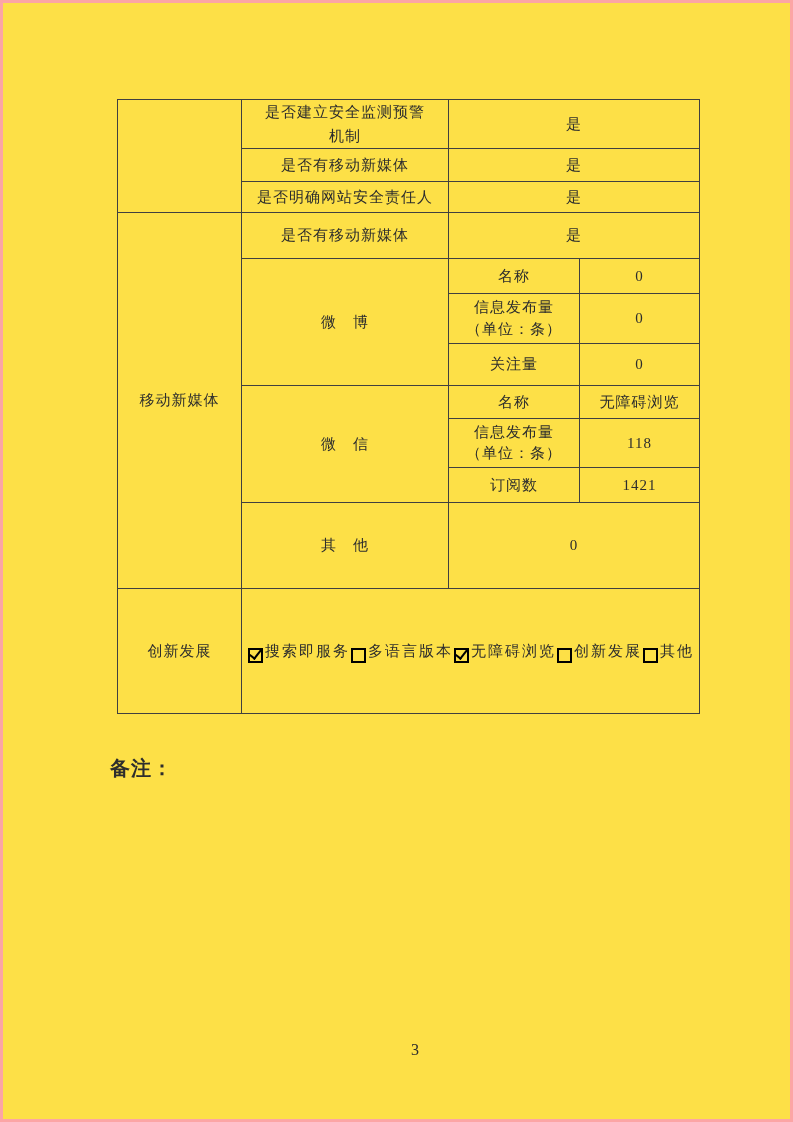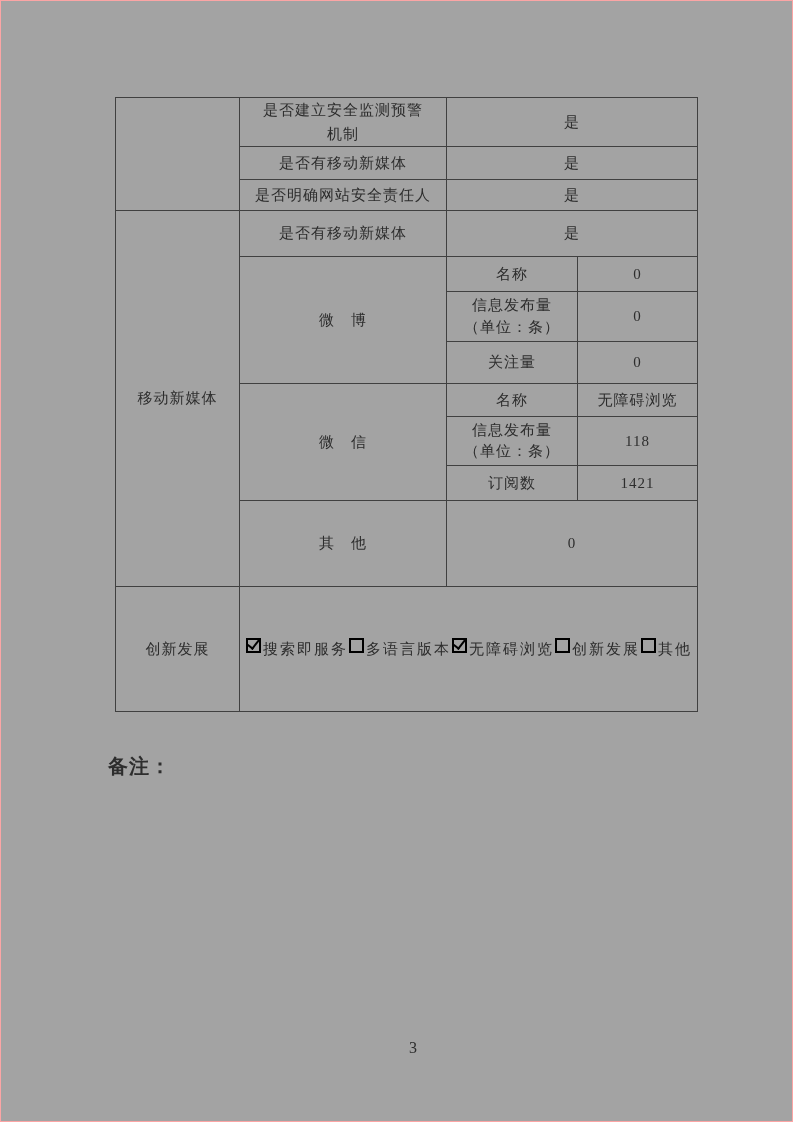--- a/index.html
+++ b/index.html
@@ -1,20 +1,20 @@
 <!DOCTYPE html>
 <html><head>
 <meta charset="utf-8">
 <style>
   html,body{margin:0;padding:0;background:#ffffff;}
   .page{
     position:relative;
     width:793px;height:1122px;
-    background:#a3a3a3;
-    border:1px solid #fca5a5;
+    background:#fde047;
+    border:3px solid #fca5a5;
     box-sizing:border-box;
     font-family:"Liberation Serif","DejaVu Serif",serif;
     color:#2d2d2d;
     overflow:hidden;
   }
   table.report{
     position:absolute;
     left:114px;top:96px;
     border-collapse:collapse;
     table-layout:fixed;
@@ -33,21 +33,21 @@
   .wrap{display:inline-block;width:168px;line-height:1.6;}
   .two-line span{display:block;line-height:1.45;text-align:center;}
   .cb-row{
     display:flex;
     align-items:center;
     justify-content:center;
     font-size:15px;
     letter-spacing:2px;
     white-space:nowrap;
   }
-  .opt{display:inline-flex;align-items:flex-start;}
+  .opt{display:inline-flex;align-items:flex-end;}
   .cb{
     display:inline-block;
     width:11px;height:11px;
     border:2px solid #000;
     position:relative;
     margin:0 2px 0 1px;
     flex:0 0 auto;
   }
   .cb.checked::after{
     content:"";

